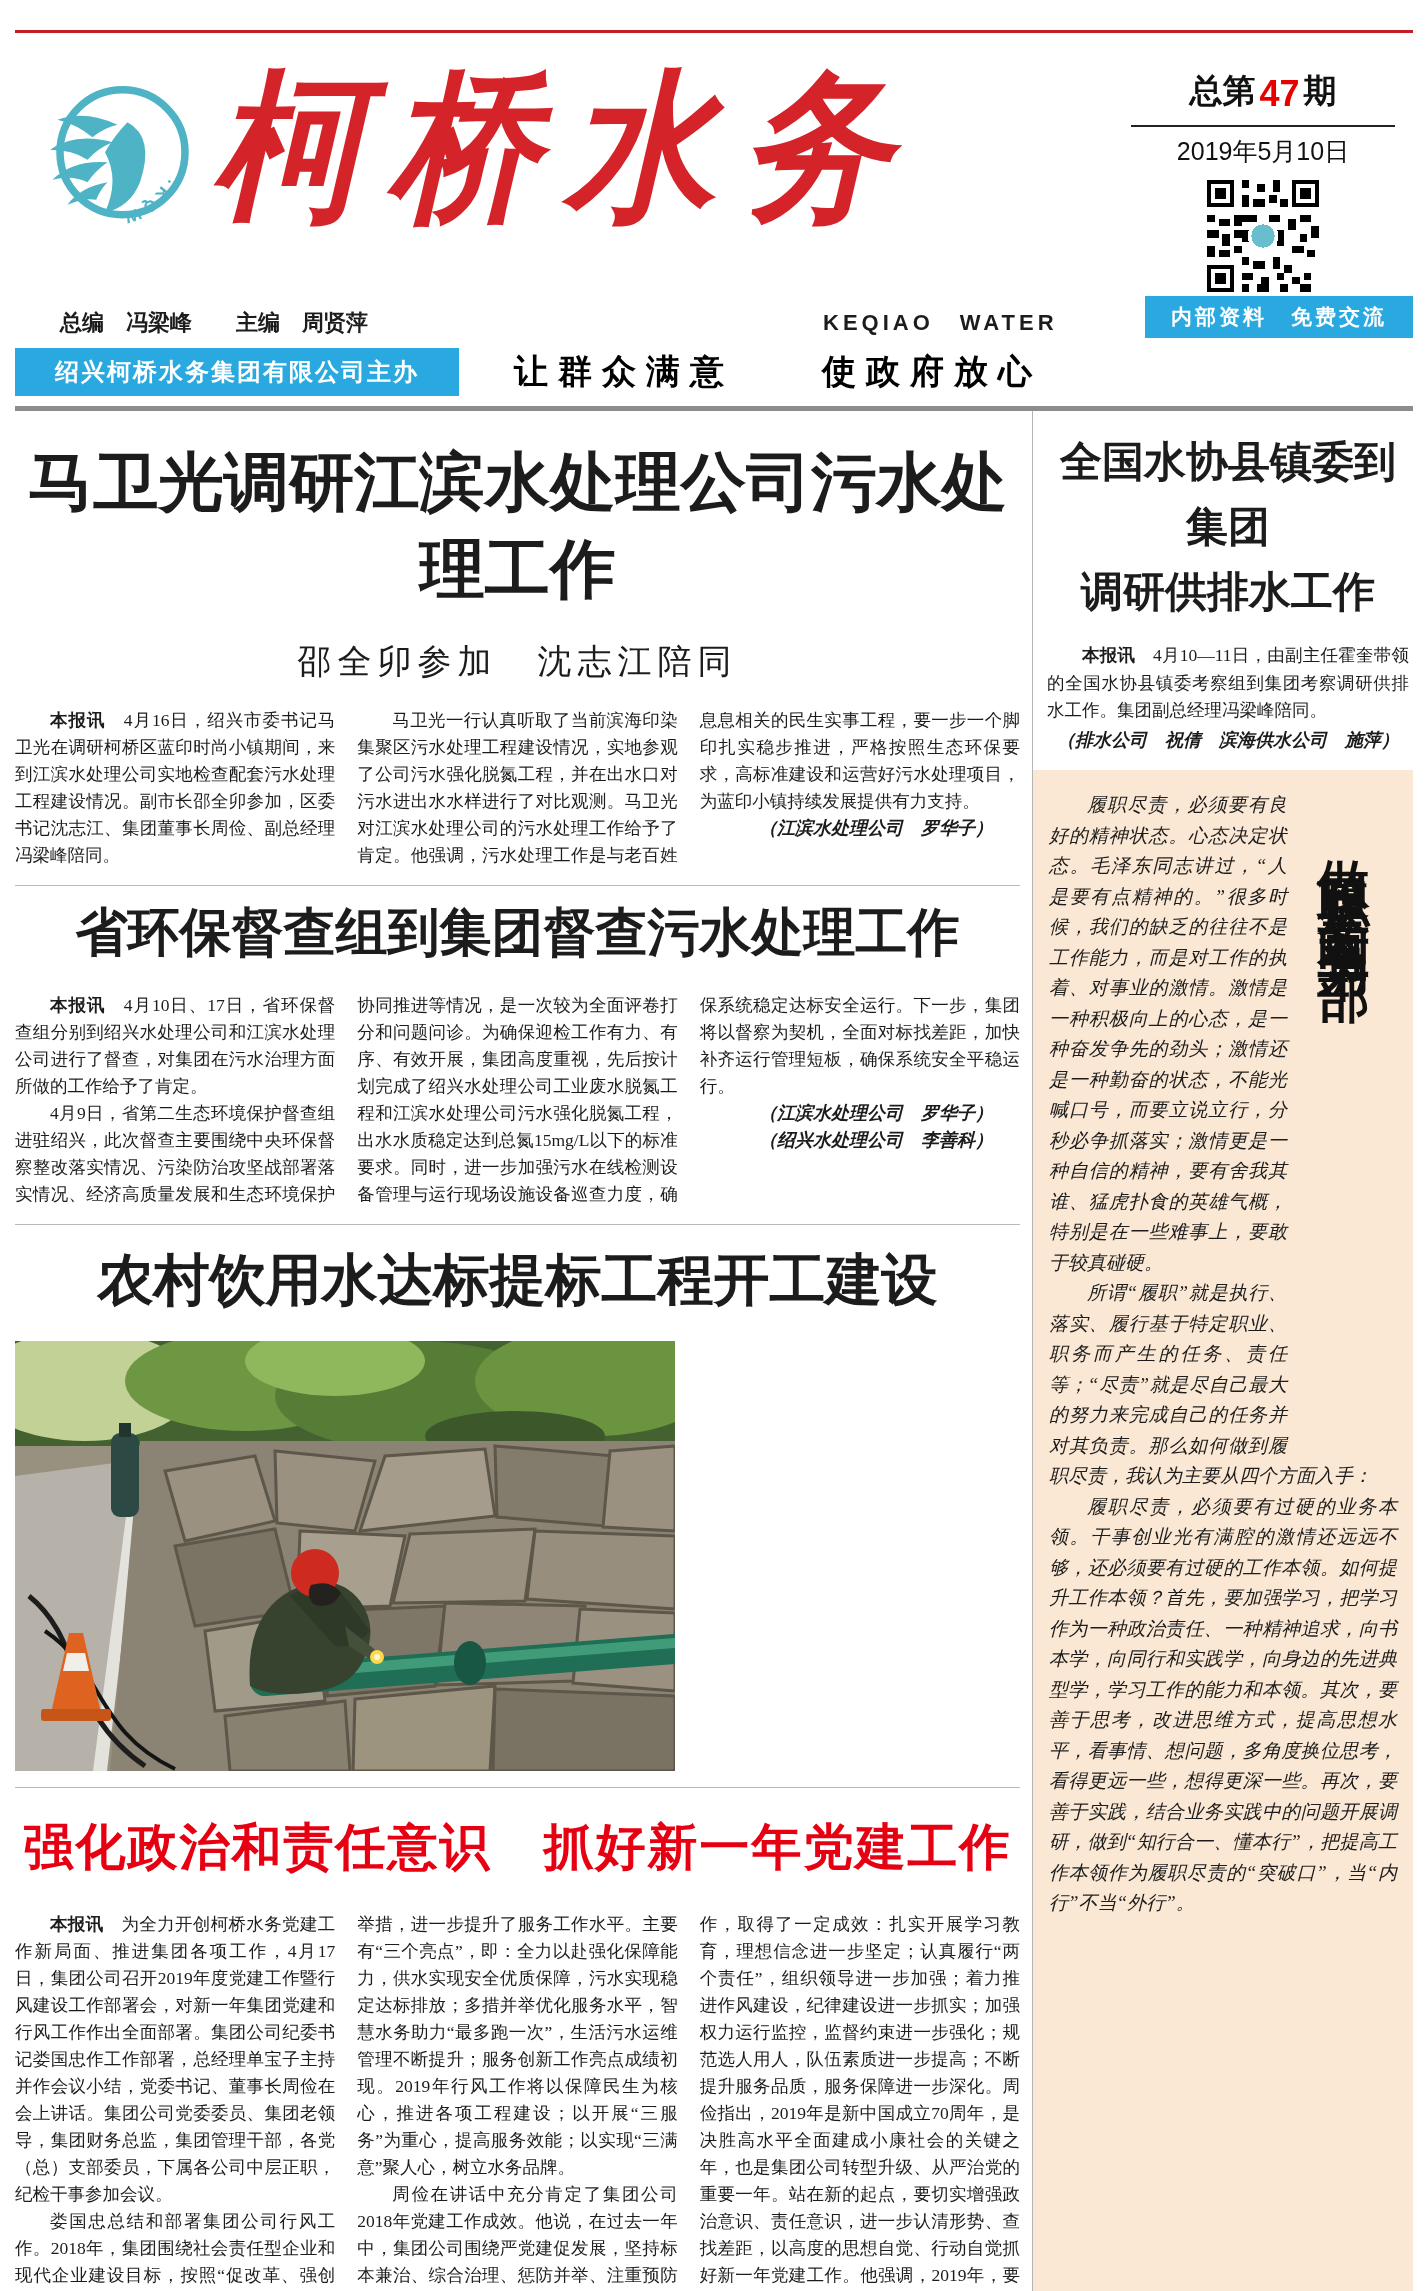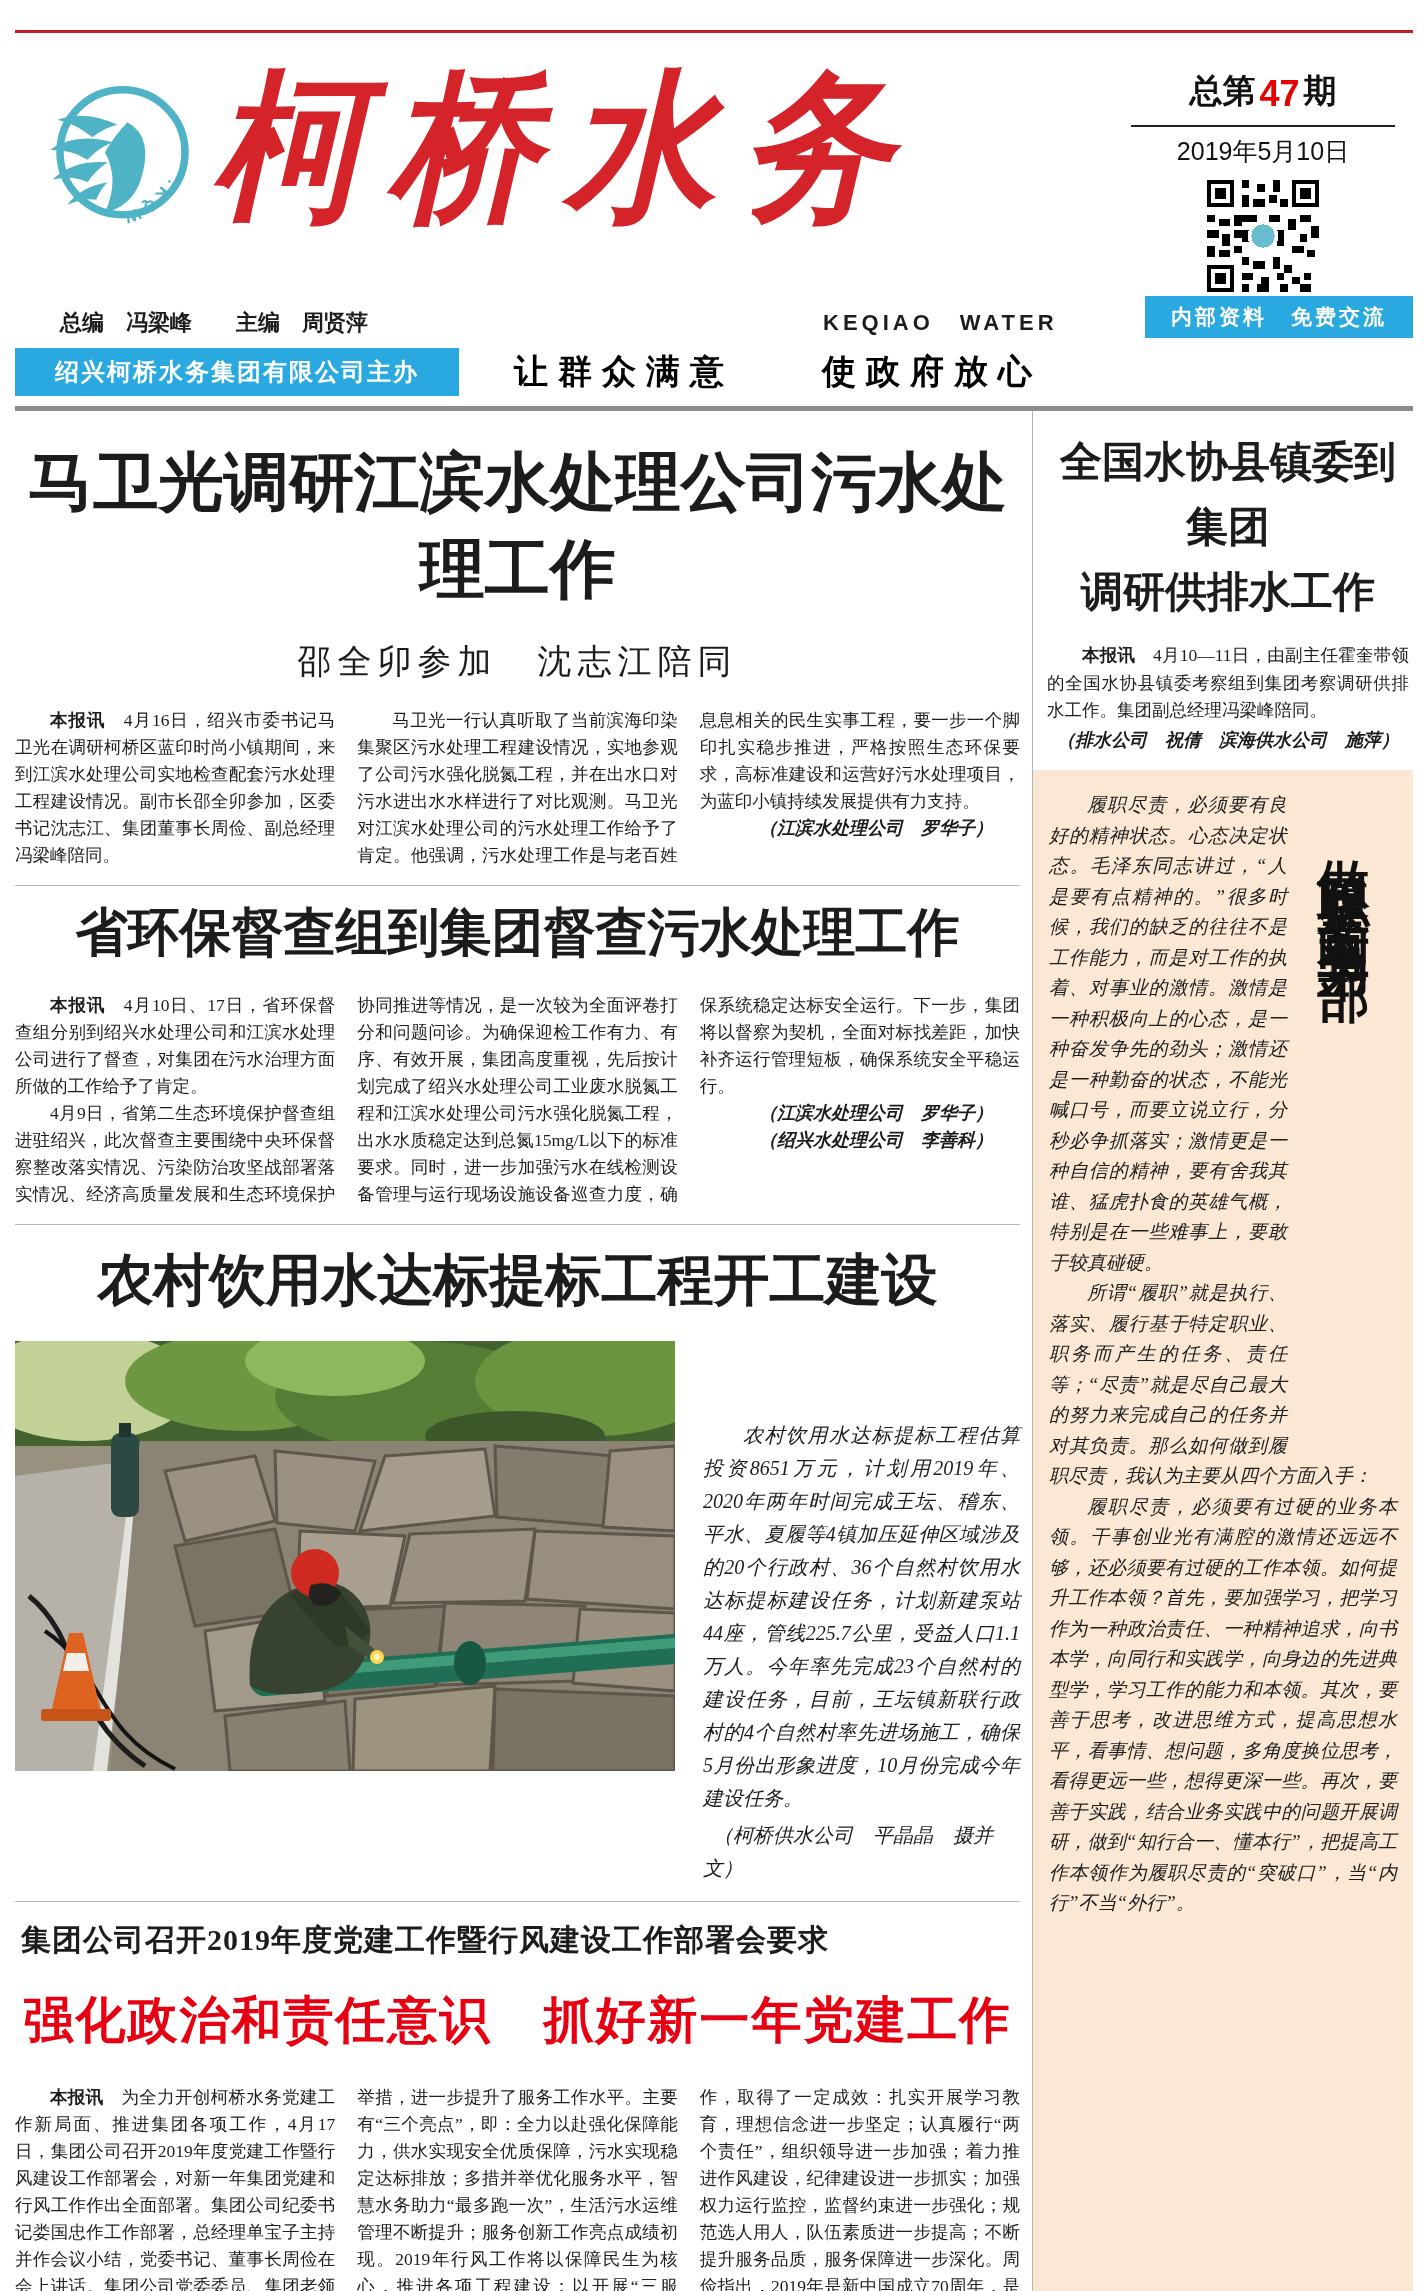--- a/index.html
+++ b/index.html
@@ -261,31 +261,26 @@
             <g>
               <path d="M235,345 q-5,-70 40,-95 q45,-22 70,10 q18,25 5,55 q-10,28 -45,35 q-45,8 -70,-5z" fill="#37432e"></path>
               <path d="M275,255 q25,-18 50,-5 l30,40 q-15,18 -35,15z" fill="#2e3a27"></path>
               <circle cx="300" cy="232" r="24" fill="#cf2a1f"></circle>
               <path d="M296,244 q20,-6 30,8 q-8,16 -26,12 q-10,-8 -4,-20z" fill="#23221f"></path>
               <path d="M330,285 l28,22 q8,8 -2,12 l-22,-14z" fill="#43503a"></path>
             </g>
             <circle cx="362" cy="316" r="7" fill="#ffd84d"></circle>
             <circle cx="362" cy="316" r="3" fill="#fff7d0"></circle>
           </svg>
-          <div class="art3-text">
-            <p class="body-p">农村饮用水达标提标工程估算投资8651万元，计划用2019年、2020年两年时间完成王坛、稽东、平水、夏履等4镇加压延伸区域涉及的20个行政村、36个自然村饮用水达标提标建设任务，计划新建泵站44座，管线225.7公里，受益人口1.1万人。今年率先完成23个自然村的建设任务，目前，王坛镇新联行政村的4个自然村率先进场施工，确保5月份出形象进度，10月份完成今年建设任务。</p>
-            <p class="byline3">（柯桥供水公司　平晶晶　摄并文）</p>
-          </div>
         </div>
       </div>
 
       <div class="art-divider"></div>
 
       <div>
-        <div class="kicker">集团公司召开2019年度党建工作暨行风建设工作部署会要求</div>
         <h2 class="head-red">强化政治和责任意识　抓好新一年党建工作</h2>
         <div class="bodycols3">
           <p class="body-p"><span class="lead">本报讯　</span><span>为全力开创柯桥水务党建工作新局面、推进集团各项工作，4月17日，集团公司召开2019年度党建工作暨行风建设工作部署会，对新一年集团党建和行风工作作出全面部署。集团公司纪委书记娄国忠作工作部署，总经理单宝子主持并作会议小结，党委书记、董事长周俭在会上讲话。集团公司党委委员、集团老领导，集团财务总监，集团管理干部，各党（总）支部委员，下属各公司中层正职，纪检干事参加会议。</span></p>
           <p class="body-p">娄国忠总结和部署集团公司行风工作。2018年，集团围绕社会责任型企业和现代企业建设目标，按照“促改革、强创新、增效益、优服务”总基调，优化服务举措，进一步提升了服务工作水平。主要有“三个亮点”，即：全力以赴强化保障能力，供水实现安全优质保障，污水实现稳定达标排放；多措并举优化服务水平，智慧水务助力“最多跑一次”，生活污水运维管理不断提升；服务创新工作亮点成绩初现。2019年行风工作将以保障民生为核心，推进各项工程建设；以开展“三服务”为重心，提高服务效能；以实现“三满意”聚人心，树立水务品牌。</p>
           <p class="body-p"><span>周俭在讲话中充分肯定了集团公司2018年党建工作成效。他说，在过去一年中，集团公司围绕严党建促发展，坚持标本兼治、综合治理、惩防并举、注重预防的方针，扎实推进从严治党和反腐败工作，取得了一定成效：扎实开展学习教育，理想信念进一步坚定；认真履行“两个责任”，组织领导进一步加强；着力推进作风建设，纪律建设进一步抓实；加强权力运行监控，监督约束进一步强化；规范选人用人，队伍素质进一步提高；不断提升服务品质，服务保障进一步深化。周俭指出，2019年是新中国成立70周年，是决胜高水平全面建成小康社会的关键之年，也是集团公司转型升级、从严治党的重要一年。站在新的起点，要切实增强政治意识、责任意识，进一步认清形势、查找差距，以高度的思想自觉、行动自觉抓好新一年党建工作。他强调，2019年，要紧紧围绕现代企业建设和</span></p>
         </div>
       </div>
     </div>
 
     <div class="col-right">

